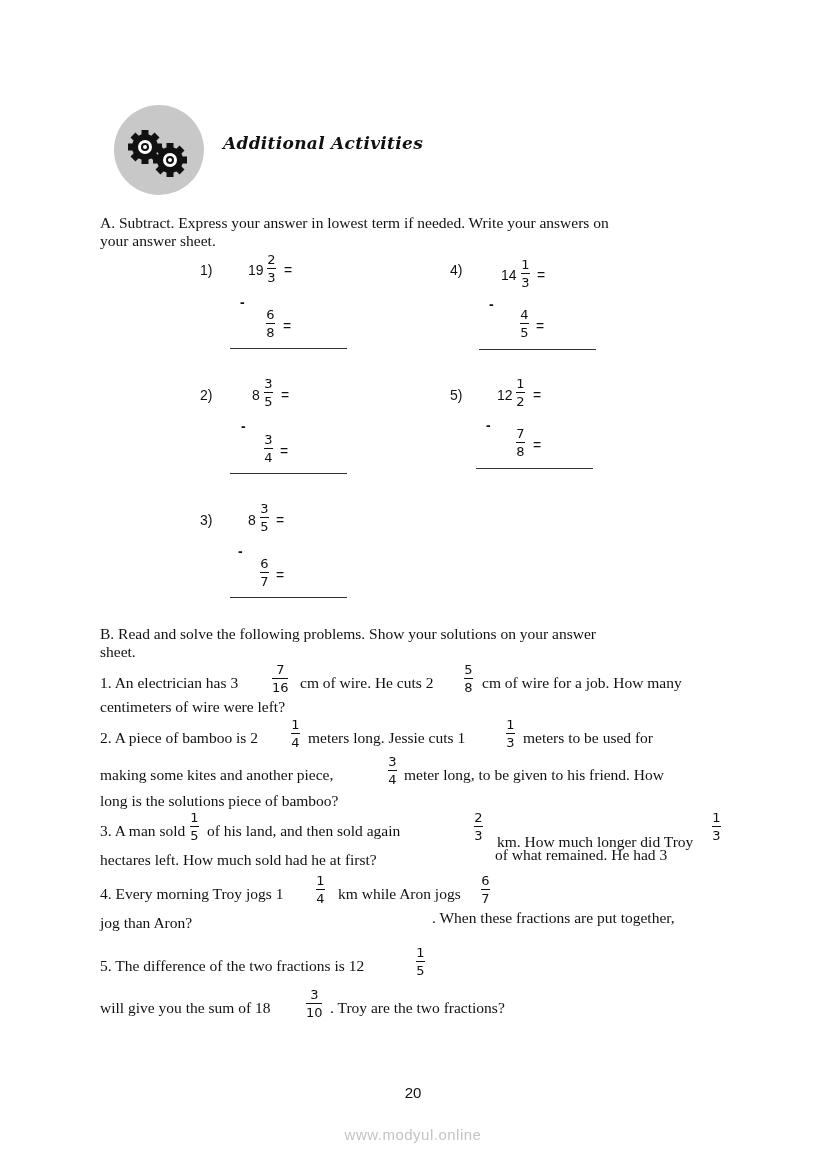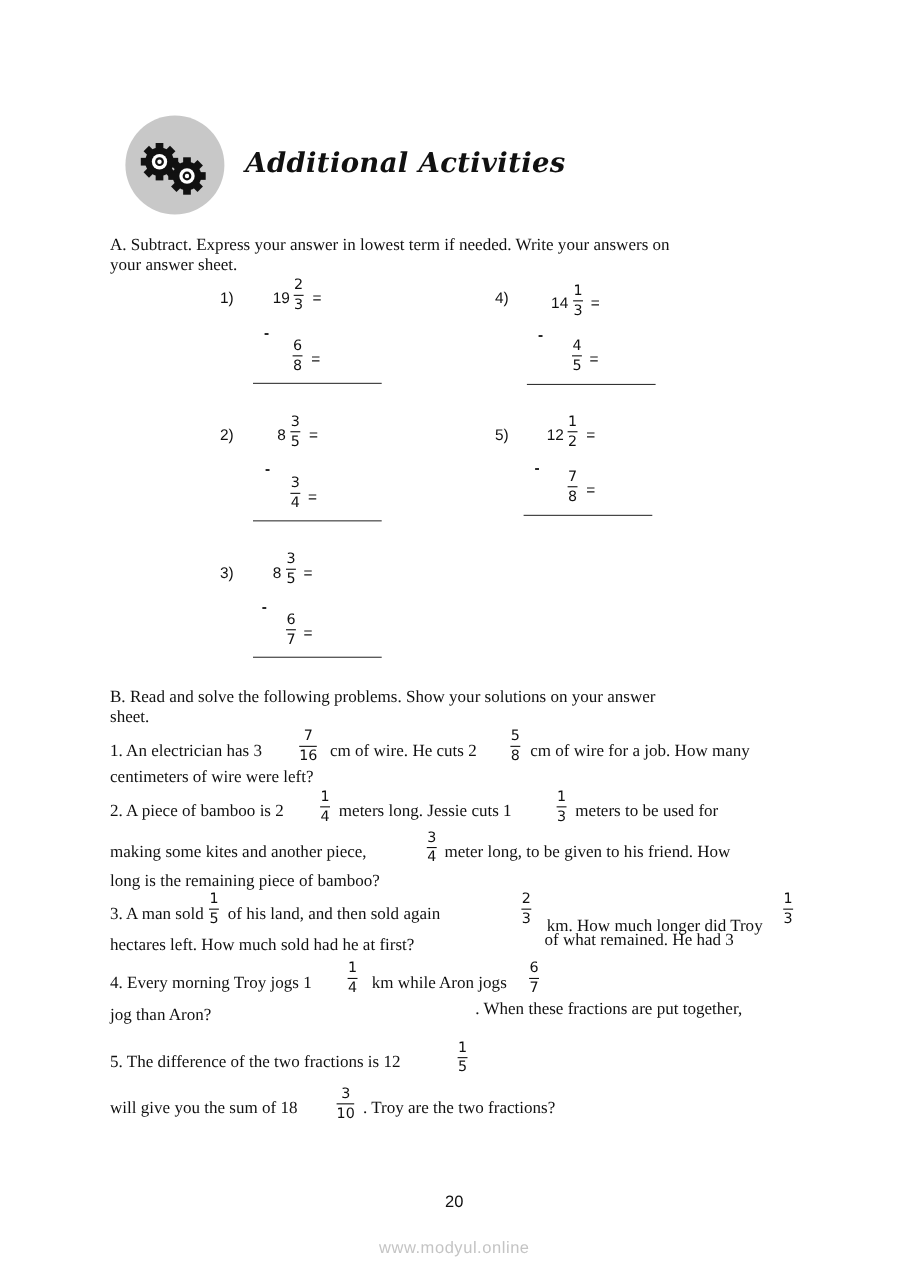--- a/index.html
+++ b/index.html
@@ -1,19 +1,19 @@
 <!DOCTYPE html>
 <html><head>
 <meta charset="utf-8">
 <style>
   html, body { margin:0; padding:0; background:#ffffff; }
   body { width:826px; height:1169px; position:relative; overflow:hidden; font-family:"DejaVu Serif", serif; color:#111; }
   .abs { position:absolute; }
   .icon-circle { left:114px; top:105px; width:90px; height:90px; border-radius:50%; background:#c8c8c8; }
-  .title { left:223px; top:133px; font-family:"DejaVu Serif", serif; font-weight:bold; font-style:italic; font-size:25px; letter-spacing:0.3px; }
+  .title { left:223px; top:133px; font-family:"DejaVu Serif", serif; font-weight:bold; font-style:italic; font-size:17px; letter-spacing:0.3px; }
   .para { font-family:"Liberation Serif", serif; font-size:15.5px; line-height:18px; white-space:nowrap; }
   .sans { font-family:"Liberation Sans", sans-serif; font-size:14px; }
   .frac { position:absolute; display:flex; flex-direction:column; align-items:center; font-family:"DejaVu Sans", sans-serif; font-size:13px; line-height:15px; }
   .frac .bar { width:9px; height:1.4px; background:#111; margin:1px 0; }
   .frac.wide .bar { width:16px; }
   .rule { height:1.2px; background:#333; }
   .minus { font-family:"Liberation Sans", sans-serif; font-size:14px; font-weight:bold; }
   .footer-num { left:0; width:826px; top:1084px; text-align:center; font-family:"Liberation Sans", sans-serif; font-size:15px; }
   .watermark { left:0; width:826px; top:1126px; text-align:center; font-family:"Liberation Sans", sans-serif; font-size:15px; color:#c4c4c4; letter-spacing:0.5px; }
 </style>
@@ -182,21 +182,21 @@
       <span>3</span>
     </div>
   <div class="abs para" style="left:523px; top:729px;">meters to be used for</div>
   <div class="abs para" style="left:100px; top:766px;">making some kites and another piece,</div>
   <div class="frac" style="left:388px; top:754px;">
       <span>3</span>
       <span class="bar"></span>
       <span>4</span>
     </div>
   <div class="abs para" style="left:404px; top:766px;text-align:right;">meter long, to be given to his friend. How</div>
-  <div class="abs para" style="left:100px; top:792px;">long is the remaining piece of bamboo?</div>
+  <div class="abs para" style="left:100px; top:792px;">long is the solutions piece of bamboo?</div>
 </div>
 
 <div>
   <div class="abs para" style="left:100px; top:822px;">3. A man sold</div>
   <div class="frac" style="left:190px; top:810px;">
       <span>1</span>
       <span class="bar"></span>
       <span>5</span>
     </div>
   <div class="abs para" style="left:207px; top:822px;">of his land, and then sold again</div>

